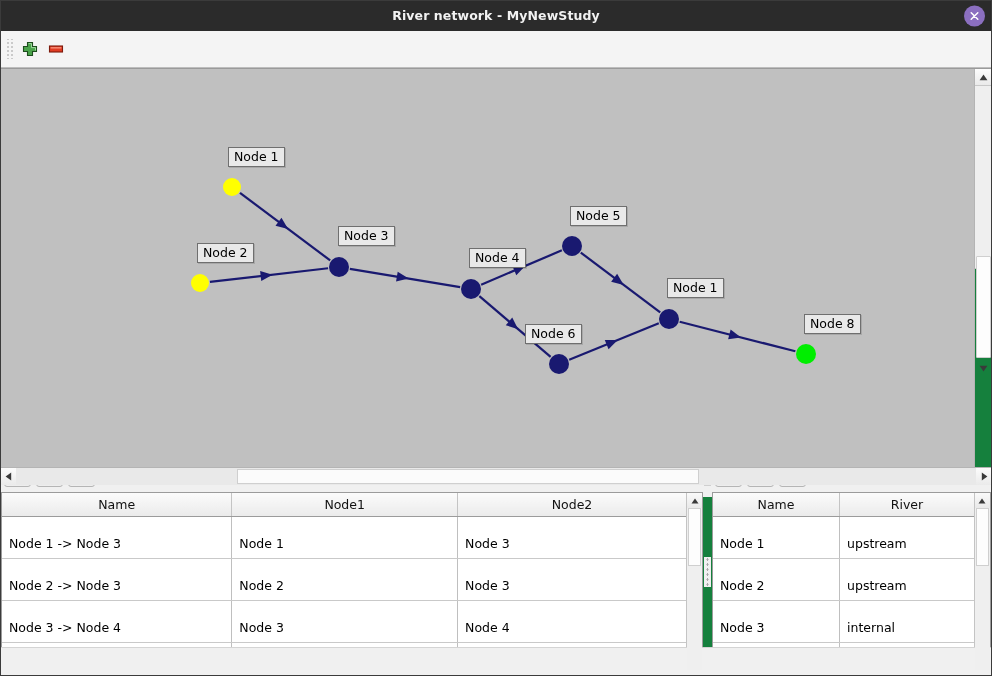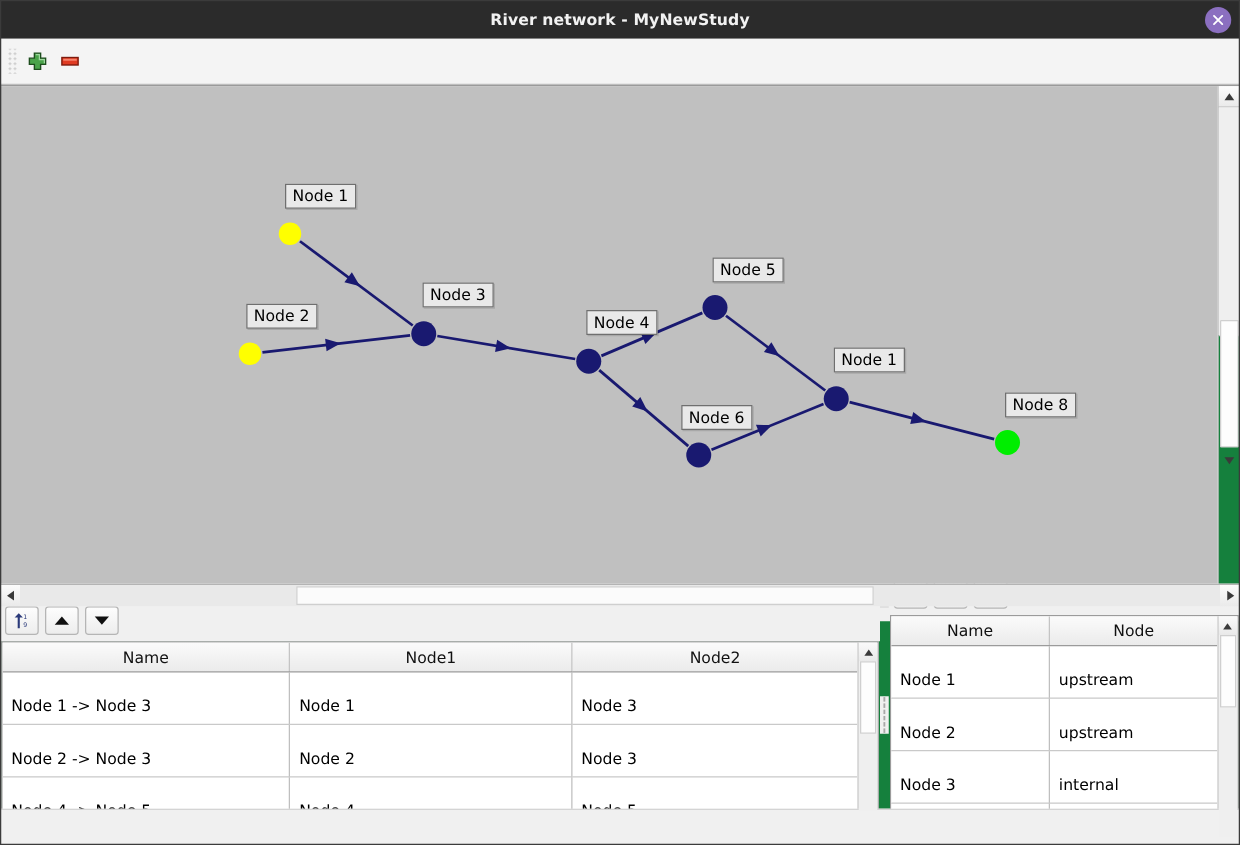--- a/index.html
+++ b/index.html
@@ -415,21 +415,21 @@
             <circle cx="558" cy="295" r="10" fill="#191970"></circle>
             <circle cx="668" cy="250" r="10" fill="#191970"></circle>
             <circle cx="805" cy="285" r="10" fill="#00ee00"></circle>
           </g>
       </svg>
     <div class="node-label" style="left: 227px; top: 78px;">Node 1</div>
         <div class="node-label" style="left: 196px; top: 174px;">Node 2</div>
         <div class="node-label" style="left: 337px; top: 157px;">Node 3</div>
         <div class="node-label" style="left: 468px; top: 179px;">Node 4</div>
         <div class="node-label" style="left: 569px; top: 137px;">Node 5</div>
-        <div class="node-label" style="left: 544px; top: 255px;">Node 6</div>
+        <div class="node-label" style="left: 524px; top: 255px;">Node 6</div>
         <div class="node-label" style="left: 666px; top: 209px;">Node 1</div>
         <div class="node-label" style="left: 803px; top: 245px;">Node 8</div>
       </div>
     <div class="vscroll">
       <div class="sb-arrow">
         <svg width="9" height="7" viewBox="0 0 9 7">
             <path d="M4.5 0.6 L8.4 6.2 L0.6 6.2 z" fill="#3a3a3a"></path>
           </svg>
       </div>
       <div class="sb-track">
@@ -506,20 +506,25 @@
                   <td>Node 1 -&gt; Node 3</td>
                   <td>Node 1</td>
                   <td>Node 3</td>
                 </tr>
                 <tr>
                   <td>Node 2 -&gt; Node 3</td>
                   <td>Node 2</td>
                   <td>Node 3</td>
                 </tr>
                 <tr>
+                  <td>Node 3 -&gt; Node 4</td>
+                  <td>Node 3</td>
+                  <td>Node 4</td>
+                </tr>
+                <tr>
                   <td>Node 4 -&gt; Node 5</td>
                   <td>Node 4</td>
                   <td>Node 5</td>
                 </tr>
               </tbody>
           </table>
         </div>
         <div class="tbl-vscroll">
           <div class="tbl-sb-arrow">
             <svg width="8" height="6" viewBox="0 0 8 6">
@@ -566,21 +571,21 @@
       <div class="table-box">
         <div class="table-scrollarea">
           <table class="grid">
             <colgroup>
                 <col style="width:48.5%">
                 <col style="width:51.5%">
               </colgroup>
             <thead>
                 <tr id="nodes-head">
                   <th>Name</th>
-                  <th>Node</th>
+                  <th>River</th>
                 </tr>
               </thead>
             <tbody id="nodes-body">
                 <tr>
                   <td>Node 1</td>
                   <td>upstream</td>
                 </tr>
                 <tr>
                   <td>Node 2</td>
                   <td>upstream</td>

